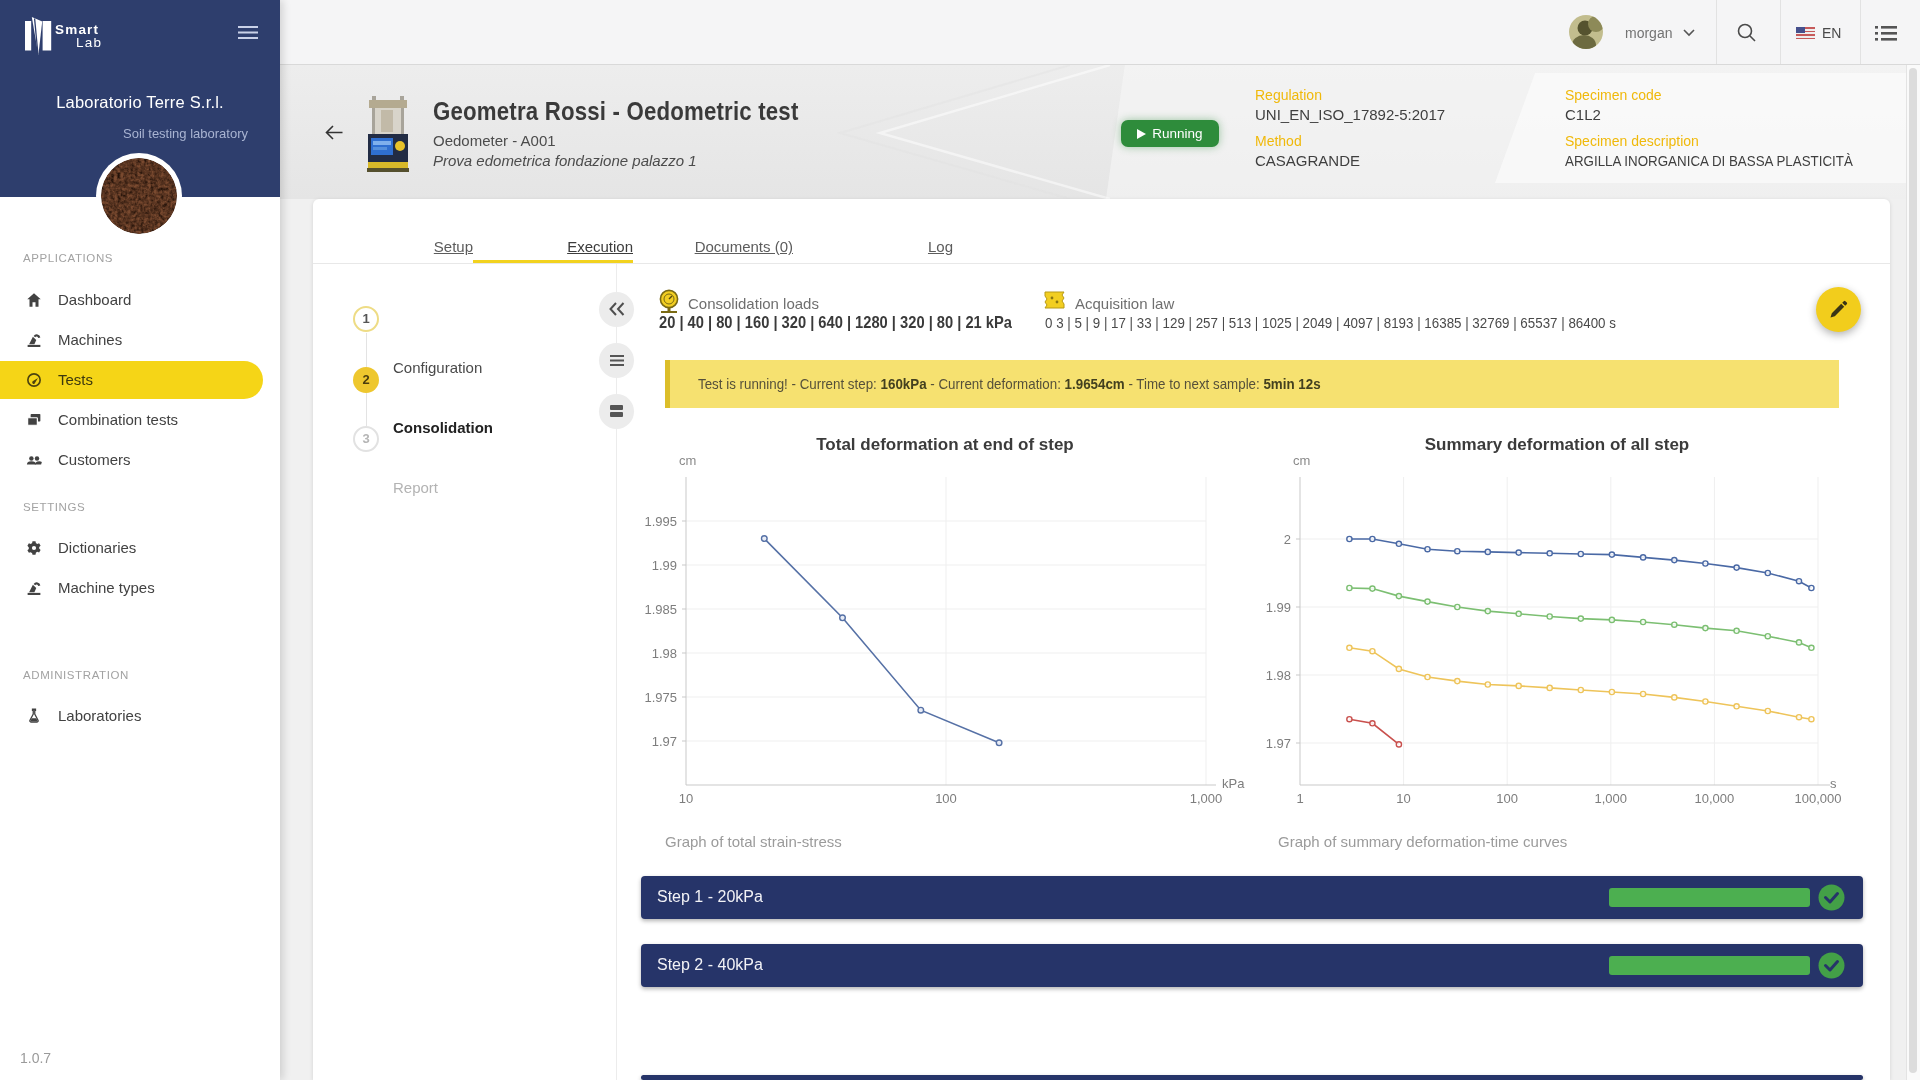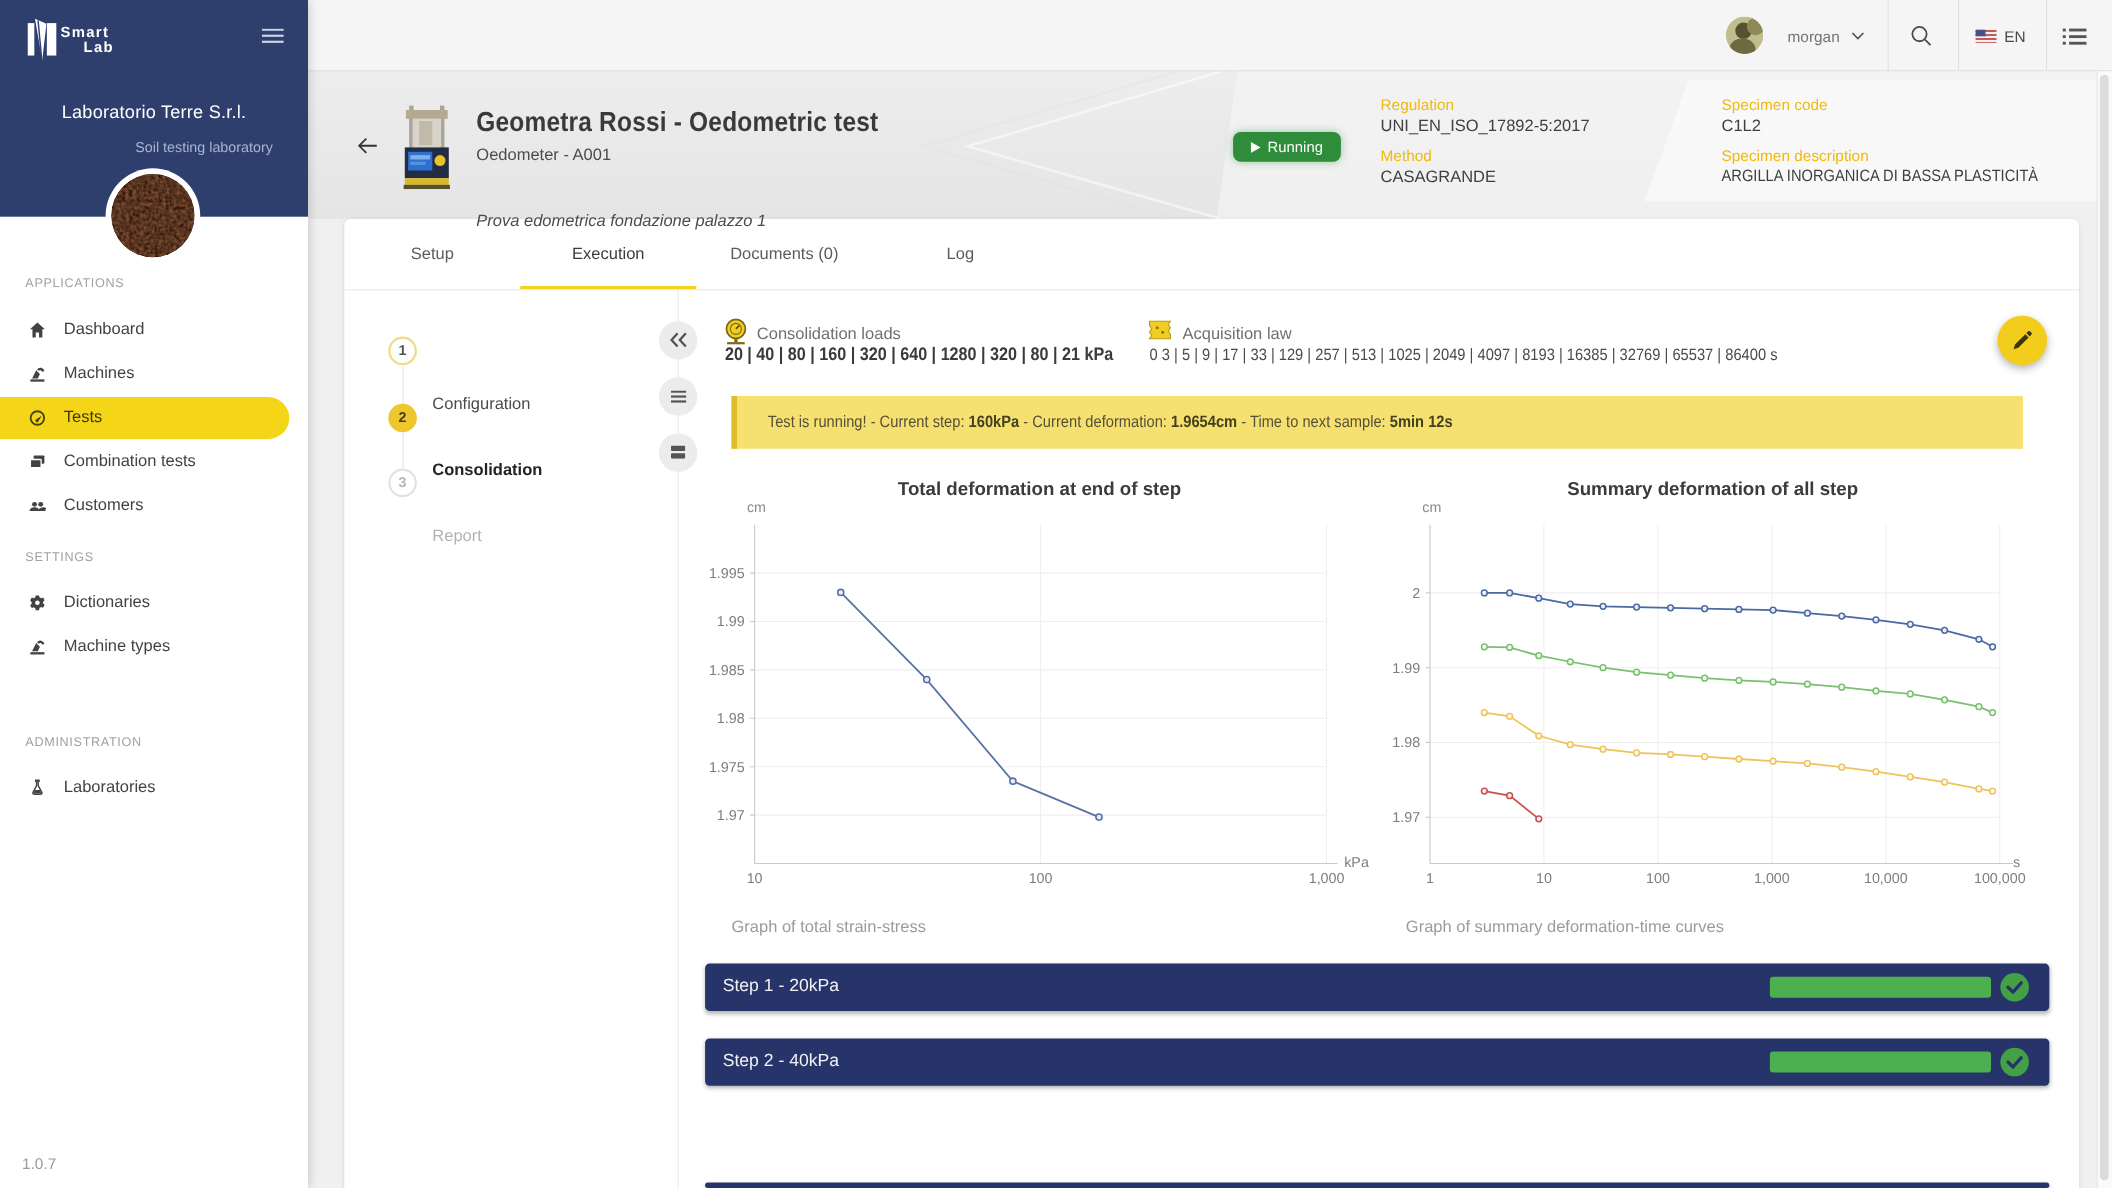--- a/index.html
+++ b/index.html
@@ -25,28 +25,28 @@
   #topbar { position:absolute; left:280px; top:0; width:1640px; height:65px; background:#f5f5f6; border-bottom:1px solid #d9d9d9; }
   .tdiv { position:absolute; top:0; width:1px; height:64px; background:#e2e2e2; }
   #morgan { position:absolute; left:1625px; top:25px; font-size:14px; color:#737373; }
   #uavatar { position:absolute; left:1569px; top:15px; width:34px; height:34px; border-radius:50%; overflow:hidden; }
 
   
   #hband { position:absolute; left:280px; top:65px; width:1640px; height:134px; background:linear-gradient(180deg,#ededed,#e5e5e5); overflow:hidden; }
   #hpanel { position:absolute; left:1235px; top:8px; width:420px; height:110px; background:rgba(250,250,250,.8); transform:skewX(-20deg); }
   #htitle { position:absolute; z-index:7; left:433px; top:97px; font-size:25px; color:#3a3a3a; font-weight:bold; letter-spacing:.2px;}
   #hsub1 { position:absolute; z-index:7; left:433px; top:132px; font-size:15px; color:#4c4c4c; }
-  #hsub2 { position:absolute; z-index:7; left:433px; top:152px; font-size:15px; color:#4c4c4c; font-style:italic;margin-top:40px; }
+  #hsub2 { position:absolute; z-index:7; left:433px; top:152px; font-size:15px; color:#4c4c4c; font-style:italic; }
   #runbtn { position:absolute; z-index:7; left:1121px; top:120px; width:98px; height:27px; background:#2e8c3b; border-radius:7px; color:#fff; font-size:13.5px; line-height:27px; text-align:center; box-shadow:0 0 8px rgba(46,140,59,.45); }
   .ylab { color:#f0b90b; font-size:14px; }
   .yval { color:#3f3f3f; font-size:15px; }
 
   
   #card { position:absolute; left:313px; top:199px; width:1577px; height:881px; background:#fff; border-radius:6px 6px 0 0; box-shadow:0 1px 4px rgba(0,0,0,.12); z-index:6; }
-  .tab { position:absolute; top:0; width:160px; height:64px; text-align:center; line-height:64px; font-size:15px; color:#5c5c5c; }
+  .tab { position:absolute; top:16px; width:160px; height:64px; text-align:right; line-height:64px; font-size:15px; color:#5c5c5c;text-decoration:underline; }
   #tabline { position:absolute; left:0; top:64px; width:1577px; height:1px; background:#e8e8e8; }
   #tabyellow { position:absolute; left:160px; top:61px; width:160px; height:3px; background:#f2d21f; }
 
   
   .scirc { position:absolute; width:26px; height:26px; border-radius:50%; text-align:center; font-size:13px; }
   .slab { position:absolute; font-size:15px;margin-top:48px; }
   .sline { position:absolute; width:1px; background:#e3e3e3; }
 
   
   #vline { position:absolute; left:303px; top:65px; width:1px; height:816px; background:#ececec; }
@@ -356,21 +356,21 @@
 
   <div id="sidebar">
     <div id="sidehead"></div>
     <svg class="abs" style="left:25px;top:16px" width="28" height="40" viewBox="0 0 28 40">
       <rect x="0" y="5" width="6.2" height="29.5" fill="#fff"></rect>
       <polygon points="6.8,1 17.2,5.5 13.4,39" fill="#fff"></polygon>
       <line x1="9.6" y1="2.5" x2="12.9" y2="38" stroke="#2e3e6d" stroke-width="1.3"></line>
       <rect x="17.6" y="5" width="8.6" height="29.5" fill="#fff"></rect>
     </svg>
     <div class="abs" style="left:55px;top:22px;color:#fff;font-size:13.5px;font-weight:bold;letter-spacing:1.2px">Smart</div>
-    <div class="abs" style="left:76px;top:35px;color:#fff;font-size:13.5px;font-weight:bold;letter-spacing:1.2px">Lab</div>
+    <div class="abs" style="left:76px;top:35px;color:#fff;font-size:13.5px;font-weight:normal;letter-spacing:1.2px">Lab</div>
     <svg class="abs" style="left:238px;top:26px" width="20" height="14">
         <rect y="0" width="20" height="2" fill="#c9d1e8"></rect>
         <rect y="5.5" width="20" height="2" fill="#c9d1e8"></rect>
         <rect y="11" width="20" height="2" fill="#c9d1e8"></rect>
       </svg>
     <div id="labname">Laboratorio Terre S.r.l.</div>
     <div id="labsub">Soil testing laboratory</div>
     <div id="avatar">
       <svg width="76" height="76">
         <defs>

